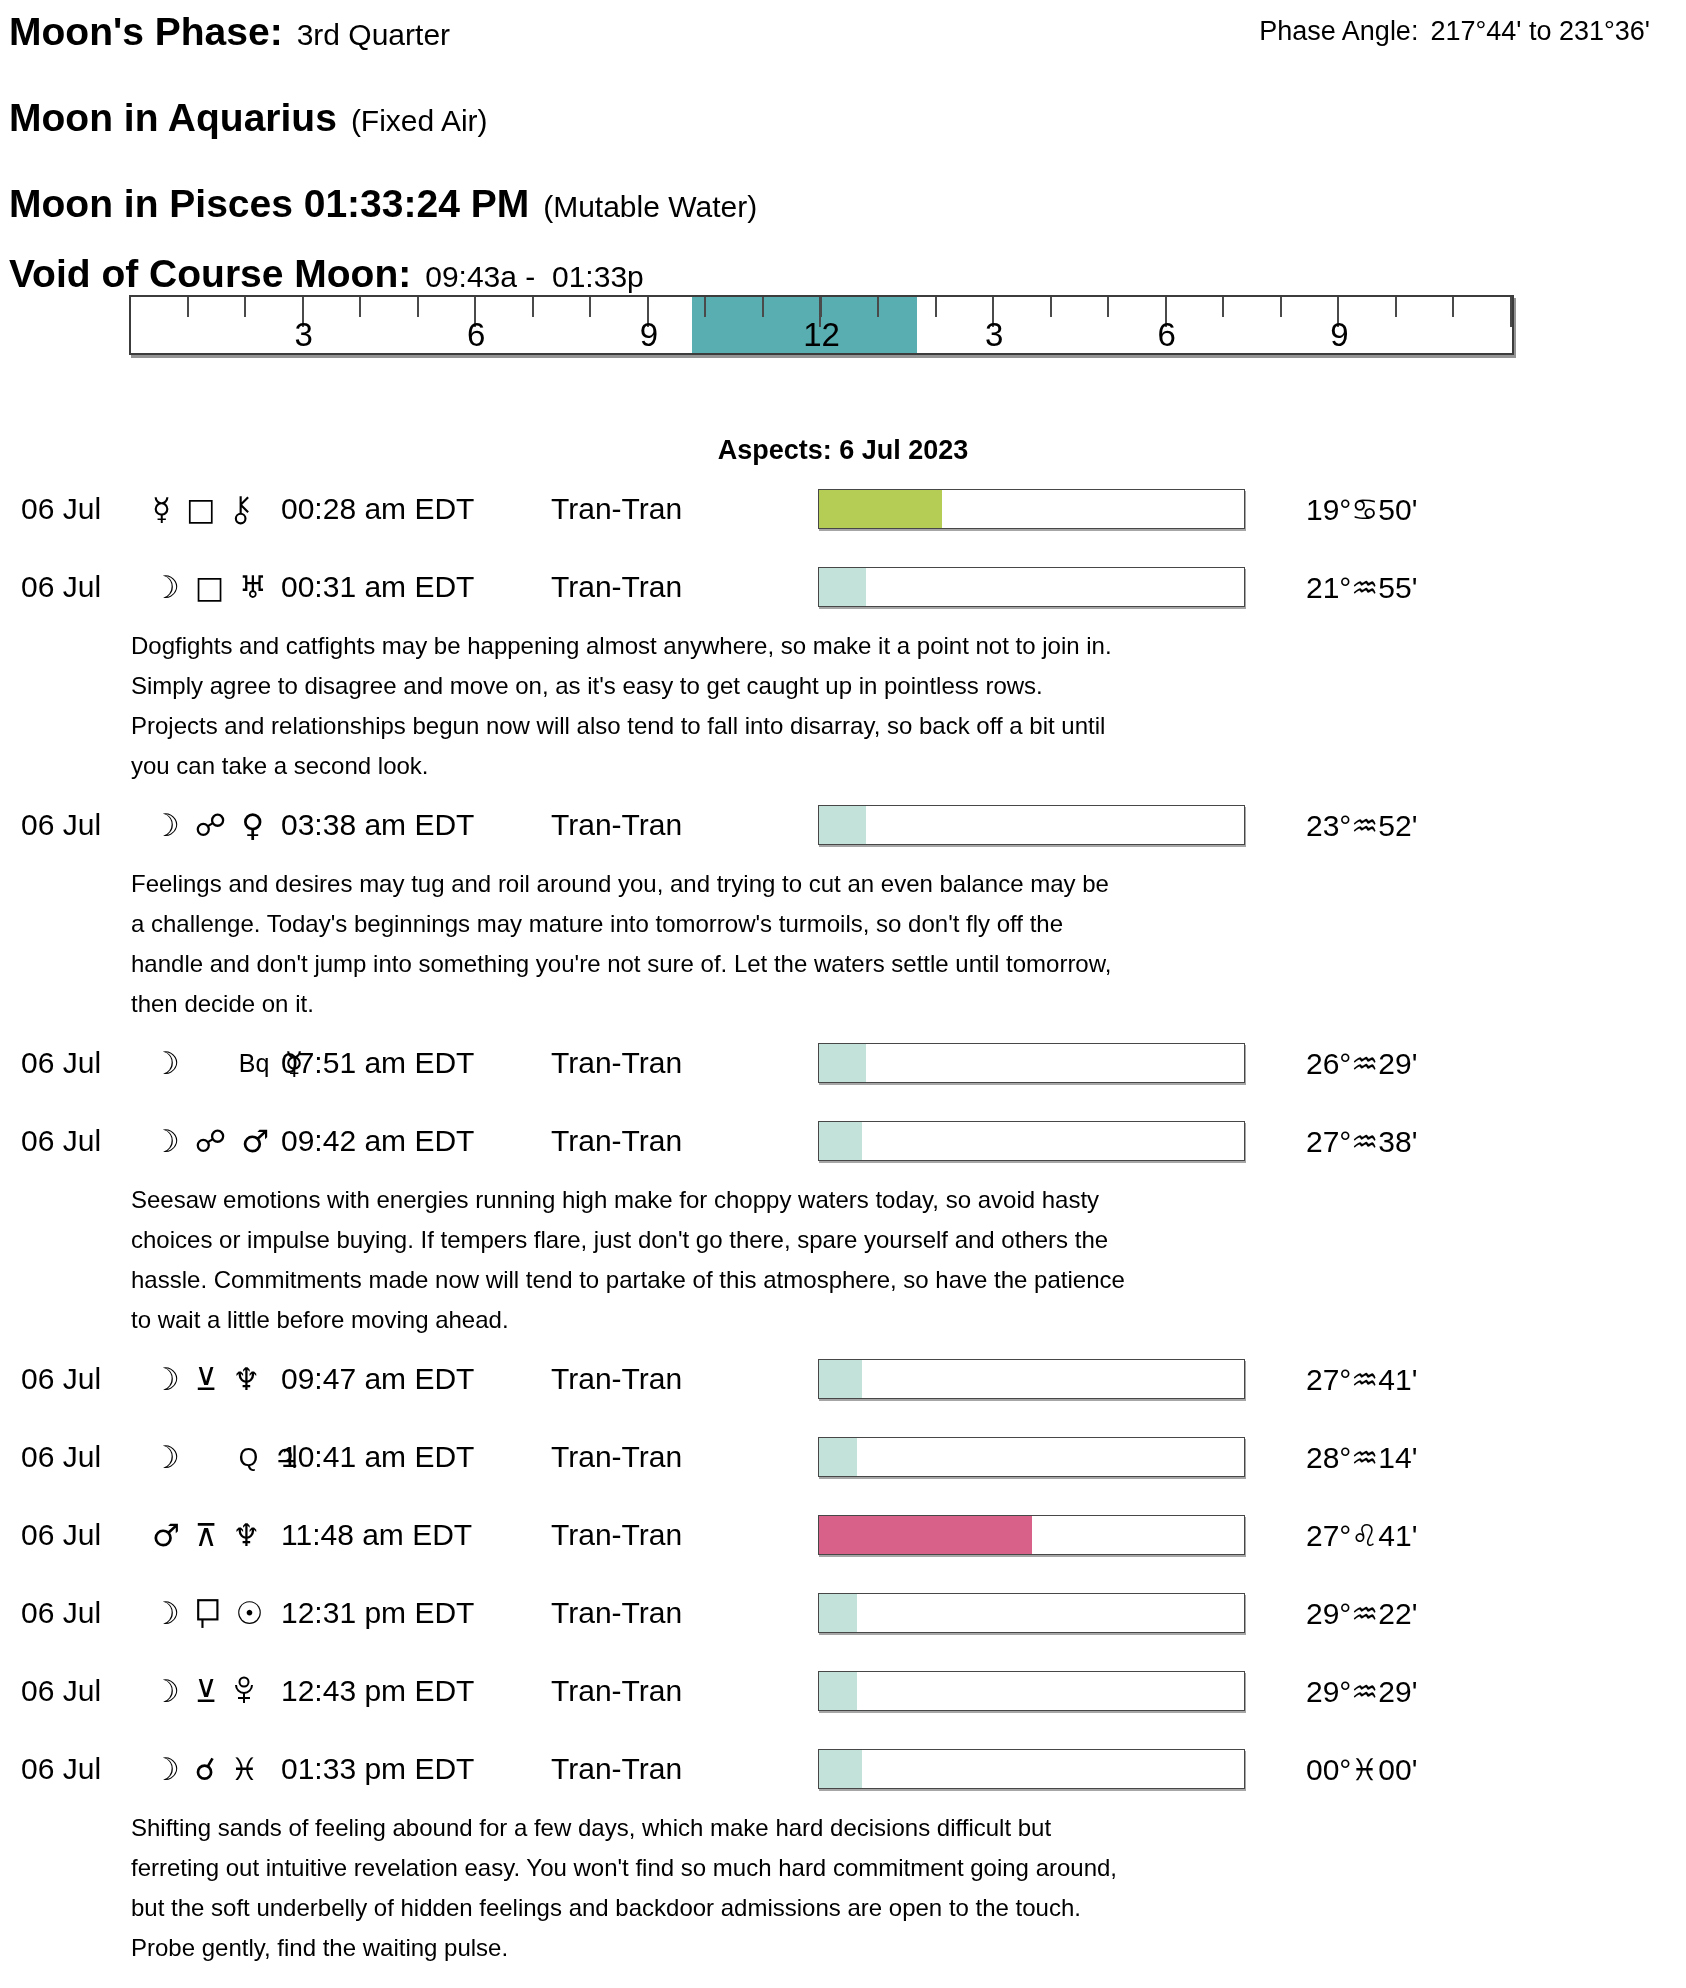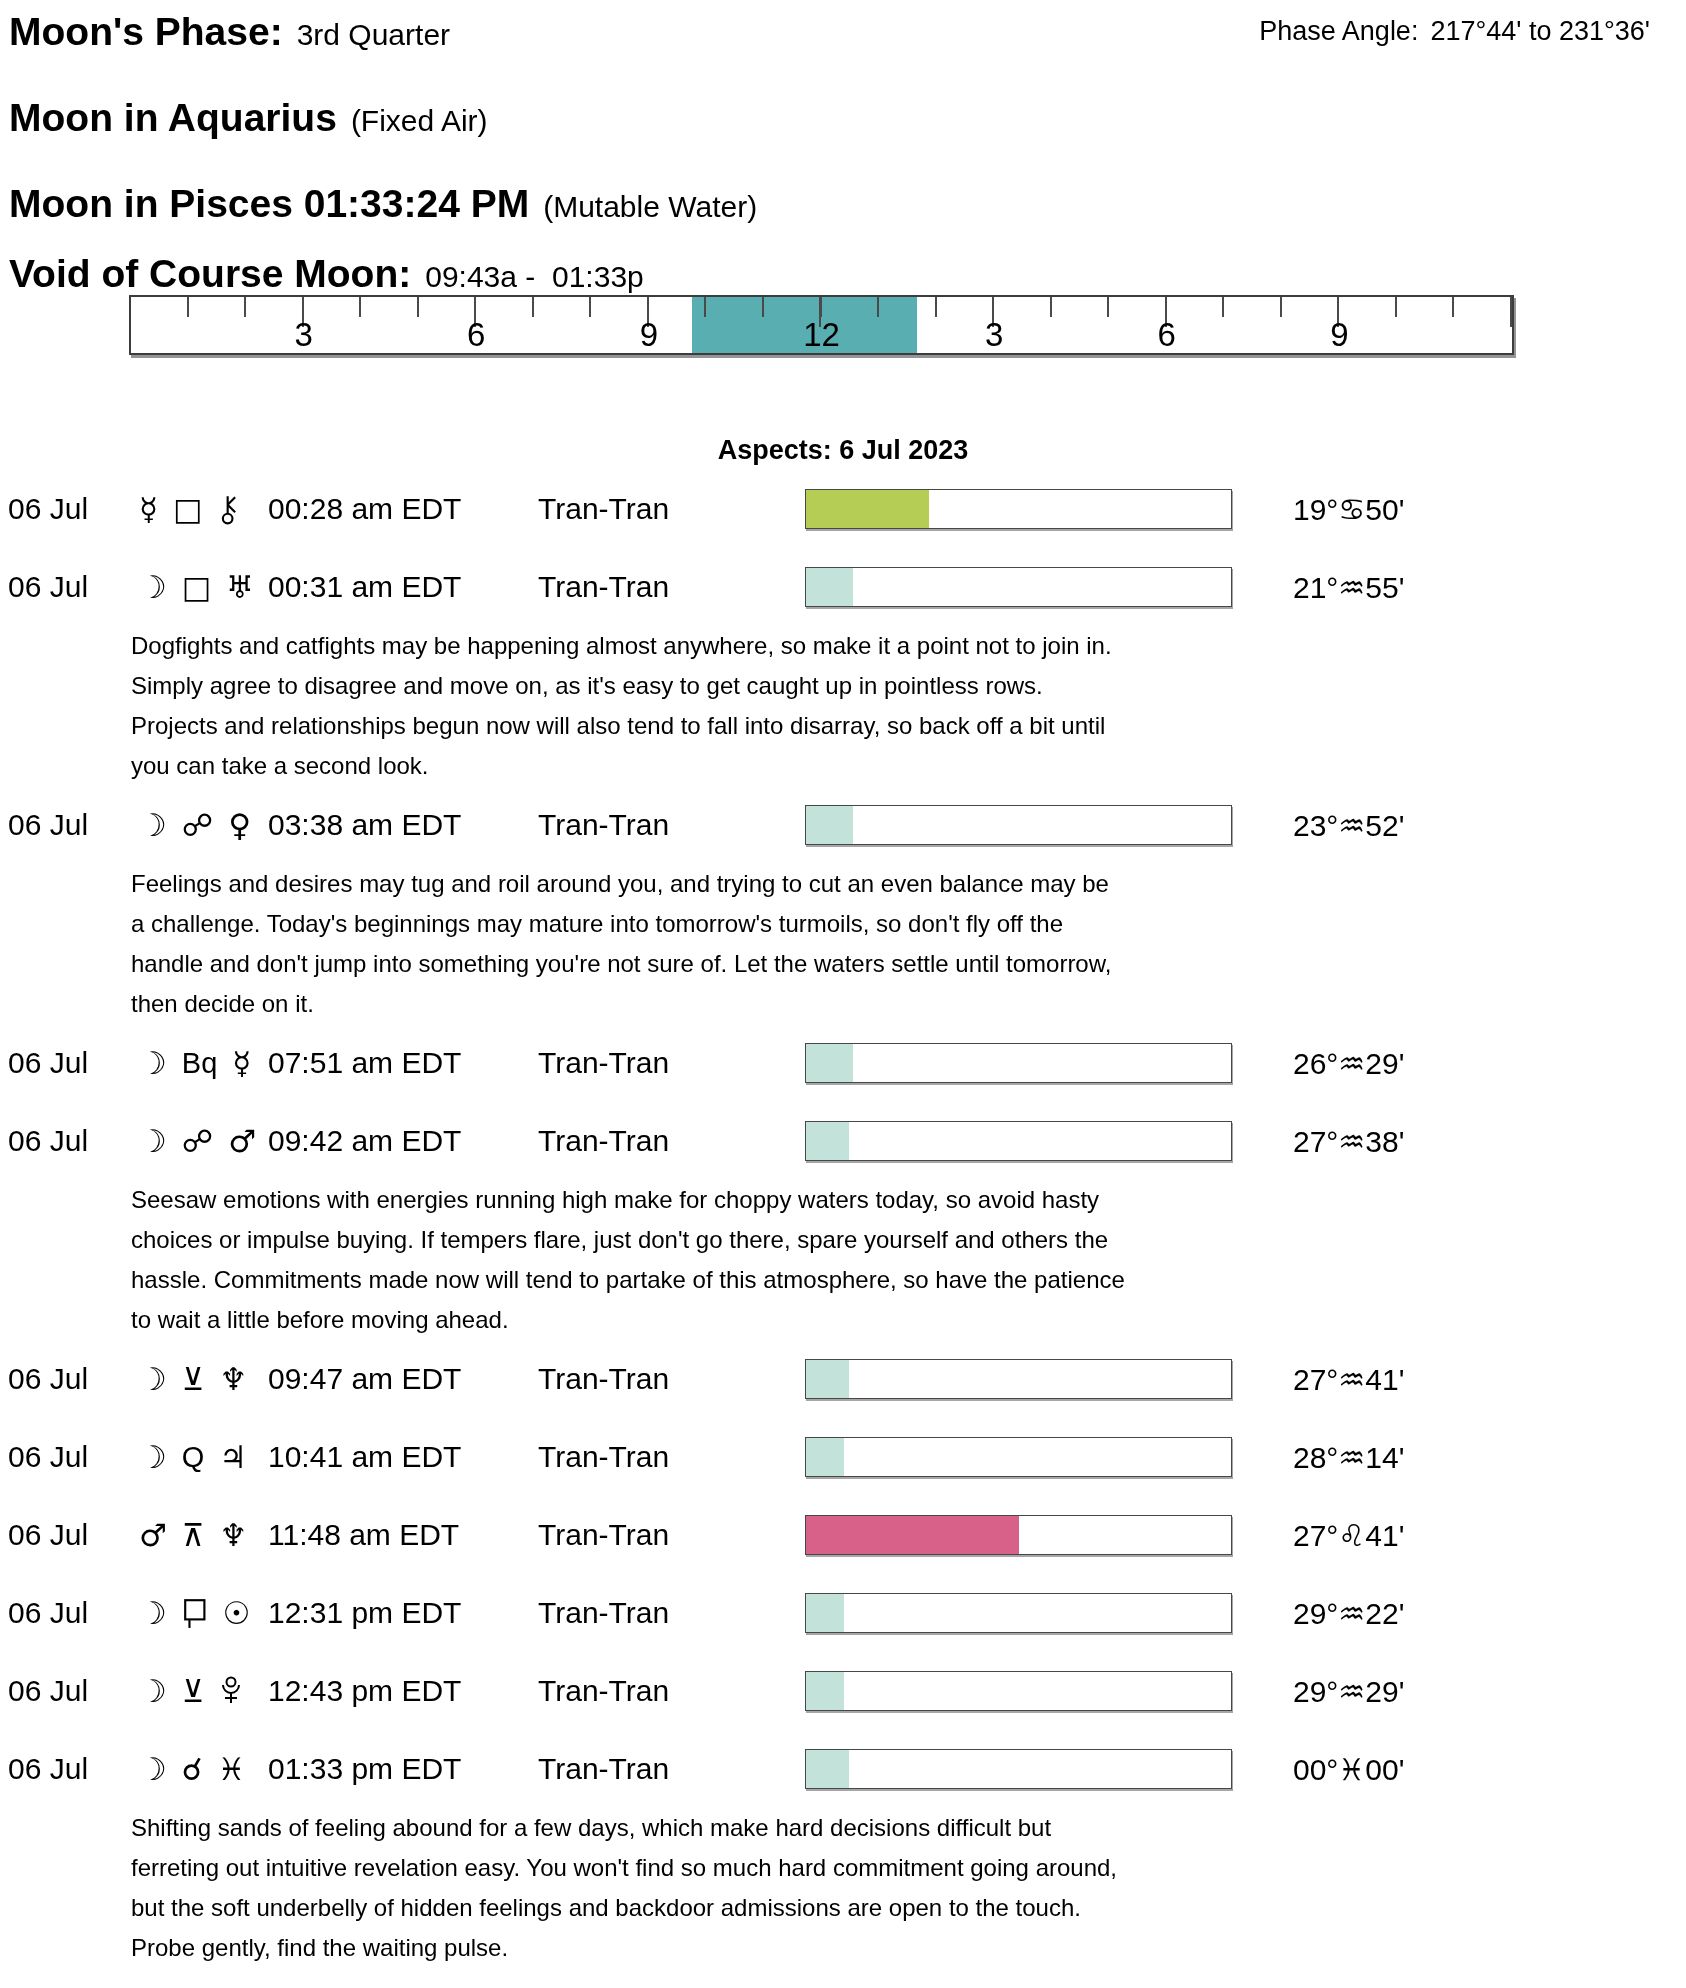--- a/index.html
+++ b/index.html
@@ -34,25 +34,25 @@
   }
   
   .aspects{position:absolute;top:430px;left:0;width:1686px;}
   .aspects-heading{
     text-align:center;font-weight:bold;font-size:27px;
     height:40px;line-height:40px;
   }
   .arow{
     display:grid;
     grid-template-columns:131px 129px 270px 267px 425px 63px auto;
-    align-items:center;height:78px;padding-left:8px;font-size:30px;
+    align-items:center;height:78px;padding-left:21px;font-size:30px;
   }
   .syms{display:flex;align-items:center;gap:15px;}
   .sym{font-family:"DejaVu Sans",sans-serif;font-size:31px;line-height:1;}
-  .sym.small{font-family:"Liberation Sans",sans-serif;font-size:29px;}
+  .sym.small{font-family:"Liberation Sans",sans-serif;font-size:25px;margin-left:44px;}
   .sym-icon{height:32px;width:auto;display:block;}
   .sym-icon *{stroke:#000;stroke-width:2;fill:none;}
   .bar{
     position:relative;width:425px;height:38px;background:#fff;
     border:1px solid #474747;box-shadow:1px 2px 0 #a6a6a6;overflow:hidden;
   }
   .fill{position:absolute;left:0;top:0;bottom:0;}
   .note{
     margin-left:131px;width:1540px;font-size:24px;line-height:40px;
     white-space:pre-line;

